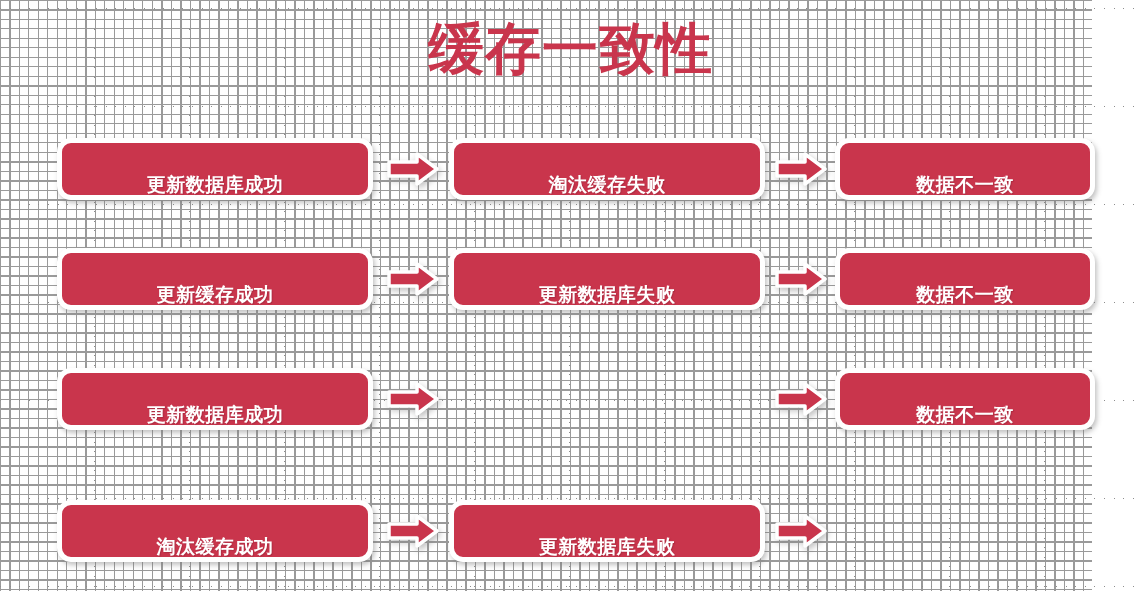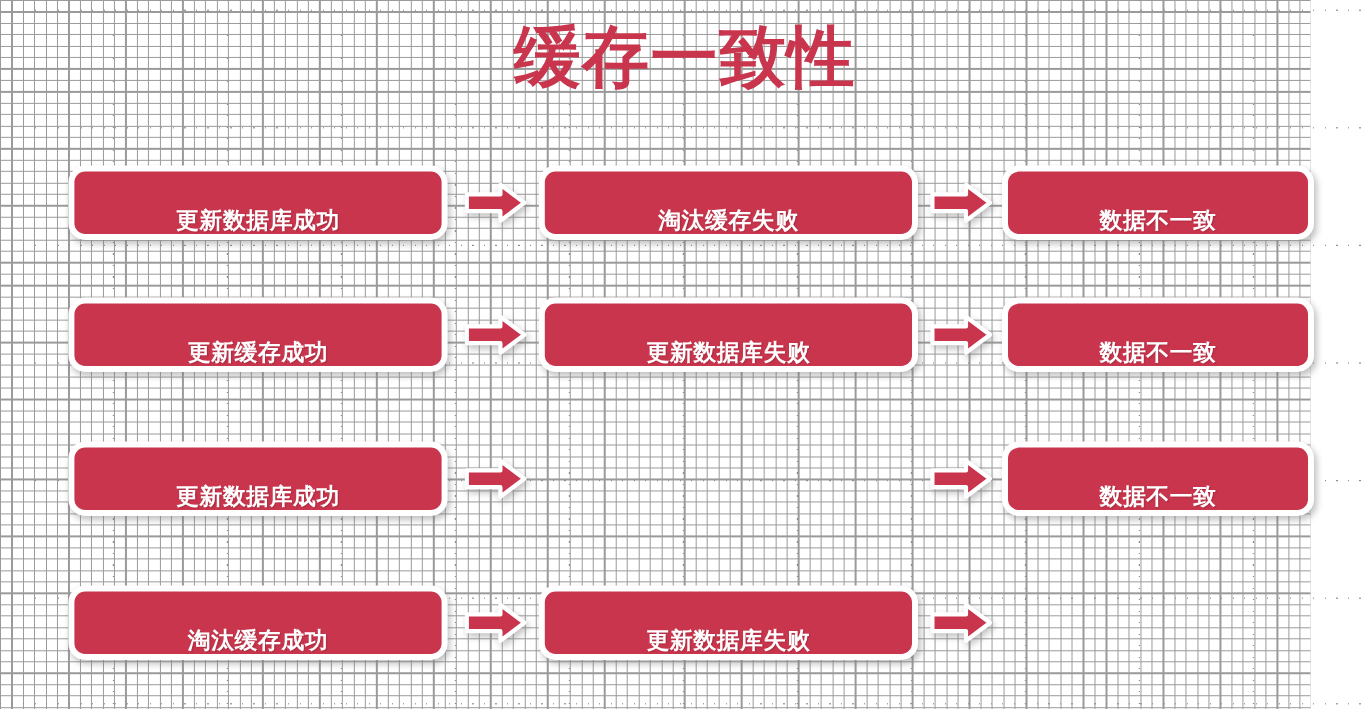--- a/index.html
+++ b/index.html
@@ -199,21 +199,21 @@
     <div class="arrow arrow-2">
       <svg viewBox="0 0 52 34" xmlns="http://www.w3.org/2000/svg">
         <path d="M2 10 L30 10 L30 2 L50 17 L30 32 L30 24 L2 24 Z" fill="#C9354C" stroke="#ffffff" stroke-width="3.5" stroke-linejoin="round"></path>
       </svg>
     </div>
     <div class="node col3">
       <span class="node-label">数据不一致</span>
     </div>
   </div>
 
-  <div class="row" style="top:488px;text-decoration:underline;">
+  <div class="row" style="top:500px;text-decoration:underline;">
     <div class="node col1">
       <span class="node-label">淘汰缓存成功</span>
     </div>
     <div class="arrow arrow-1">
       <svg viewBox="0 0 52 34" xmlns="http://www.w3.org/2000/svg">
         <path d="M2 10 L30 10 L30 2 L50 17 L30 32 L30 24 L2 24 Z" fill="#C9354C" stroke="#ffffff" stroke-width="3.5" stroke-linejoin="round"></path>
       </svg>
     </div>
     <div class="node col2">
       <span class="node-label">更新数据库失败</span>

